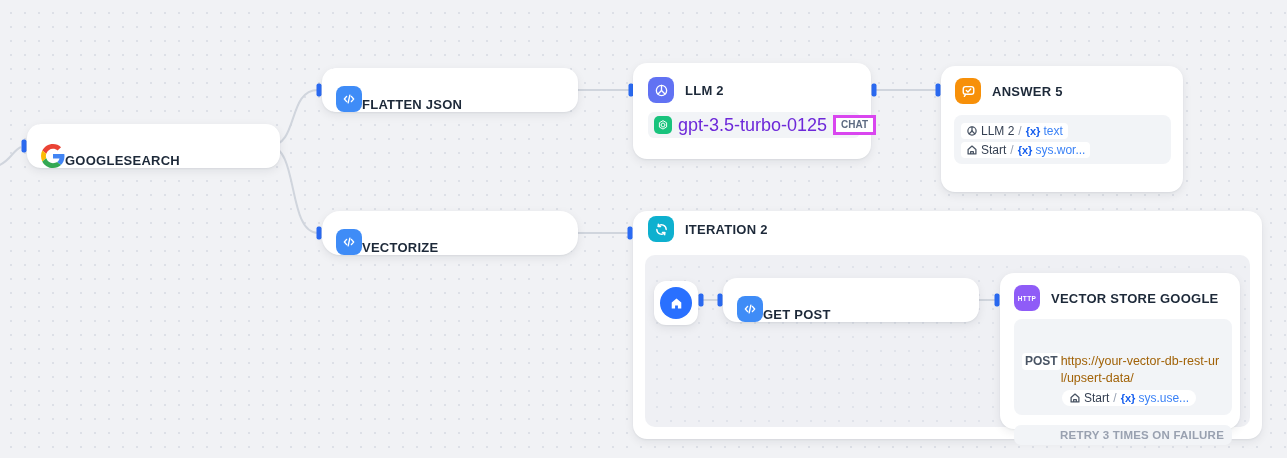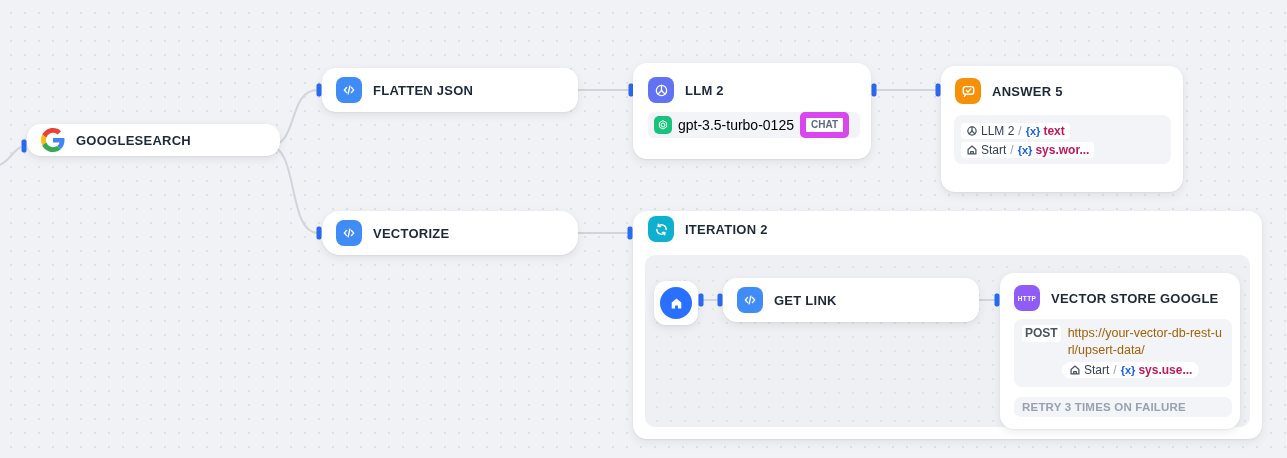--- a/index.html
+++ b/index.html
@@ -8,81 +8,81 @@
     position:relative;width:1287px;height:458px;overflow:hidden;
     background-color:#f1f2f5;
     background-image:radial-gradient(#dde0e7 1.1px,transparent 1.2px);
     background-size:14px 14px;background-position:4px 6px;
   }
   #edge-layer{position:absolute;left:0;top:0;z-index:4;}
   .node{
     position:absolute;background:#fff;border-radius:14px;z-index:6;
     box-shadow:0 1px 2px rgba(16,24,40,.05),0 3px 10px rgba(16,24,40,.08);
   }
-  .node-simple{display:flex;align-items:center;gap:11px;padding-left:14px;}
+  .node-simple{display:flex;align-items:flex-end;padding-left:14px;}
   .node-header{display:flex;align-items:center;gap:11px;padding:0 14px;}
   .icon-sq{width:26px;height:26px;border-radius:8px;display:flex;align-items:center;justify-content:center;flex:none;}
   .icon-blue{background:#3f8cf7;}
   .icon-indigo{background:#6172f3;}
   .icon-orange{background:#f79009;}
   .icon-teal{background:#0eb0cf;}
   .icon-purple{background:#8f5cf7;}
   .node-title{font-size:13px;font-weight:700;color:#1d2939;letter-spacing:.25px;white-space:nowrap;}
   
   #node-llm2{padding-top:14px;}
   #node-llm2 .node-header{padding:0 14px 0 15px;}
   .model-row{
     margin:9px 11px 0 15px;height:26px;background:#f2f4f7;border-radius:6px;
     display:flex;align-items:center;gap:6px;padding:0 6px;
   }
   .openai-sq{width:18px;height:18px;border-radius:5px;background:#19c37d;display:flex;align-items:center;justify-content:center;flex:none;}
-  .model-name{font-size:14px;color:#000000;white-space:nowrap;}
+  .model-name{font-size:18px;color:#6d28d9;white-space:nowrap;}
   .mode-badge{
-    font-size:10px;font-weight:600;color:#5d6b82;background:#fff;border:6px solid #d946ef;
-    border-radius:5px;padding:1px 5px;line-height:12px;white-space:nowrap;
+    font-size:10px;font-weight:600;color:#5d6b82;background:#fff;border:3px solid #d946ef;
+    border-radius:0;padding:1px 5px;line-height:12px;white-space:nowrap;
   }
   
   #node-answer5{padding-top:12px;}
   .var-panel{margin:11px 12px 0 13px;background:#f2f4f7;border-radius:8px;padding:5px 7px 6px;}
   .panel-label{font-size:10px;font-weight:600;color:#676f83;letter-spacing:.4px;line-height:12px;}
   .var-row{
     margin-top:3px;background:#fff;border-radius:4px;height:16px;
     display:inline-flex;align-items:center;gap:3px;padding:0 5px;font-size:12px;min-width:0;
   }
   .var-rows{display:flex;flex-direction:column;align-items:flex-start;}
   .var-src{color:#354052;font-weight:500;white-space:nowrap;}
   .var-sep{color:#98a2b3;margin:0 1px;}
   .var-x{color:#155eef;font-weight:700;font-size:11px;}
-  .var-name{color:#be185d;font-weight:700;white-space:nowrap;}
+  .var-name{color:#3b82f6;font-weight:400;white-space:nowrap;}
   
   #node-iteration2{z-index:2;}
   #node-iteration2 .node-header{height:36px;padding-left:15px;}
   .iteration-body{
     position:absolute;left:12px;right:12px;top:44px;bottom:12px;border-radius:10px;
     background-color:#eff0f4;
     background-image:radial-gradient(#e0e3ea 1.1px,transparent 1.2px);
     background-size:14px 14px;background-position:5px 5px;
   }
   
   #node-iter-start{width:44px;height:44px;border-radius:12px;display:flex;align-items:center;justify-content:center;}
   .home-circle{width:32px;height:32px;border-radius:50%;background:#2970ff;display:flex;align-items:center;justify-content:center;}
   
   #node-vstore{padding-top:12px;}
   .http-label{font-size:6.5px;font-weight:700;color:#fff;letter-spacing:.4px;}
   .http-panel{margin:8px 8px 0 14px;background:#f2f4f7;border-radius:8px;padding:6px 8px 7px;}
-  .http-row{display:flex;align-items:flex-start;gap:7px;}
+  .http-row{display:flex;align-items:flex-start;margin-top:28px;}
   .method-badge{background:#fff;border-radius:4px;padding:0 3px;font-size:12px;font-weight:600;color:#495464;line-height:17px;flex:none;}
   .url-text{font-size:12.5px;color:#a16207;line-height:1.35;word-break:break-all;}
   .start-pill{
     display:inline-flex;align-items:center;gap:3px;background:#fff;border-radius:10px;
     padding:1px 7px;margin:3px 0 0 40px;font-size:12px;
   }
   .retry-bar{
     margin:10px 8px 0 14px;background:#f2f4f7;border-radius:7px;padding:2px 8px;
-    font-size:11.5px;font-weight:700;color:#99a1b0;letter-spacing:.2px;line-height:16px;white-space:nowrap;
+    font-size:11.5px;font-weight:700;color:#99a1b0;letter-spacing:.2px;line-height:16px;white-space:nowrap;text-align:right;
   }
   .mini-icon{display:inline-flex;flex:none;}
 </style>
 </head>
 <body>
 
 <div id="canvas">
 
   <div class="node" id="node-iteration2" style="left:633px;top:211px;width:629px;height:228px;">
     <div class="node-header">
@@ -121,21 +121,21 @@
       <rect x="316.5" y="226.5" width="5" height="13" rx="2"></rect>
       <rect x="564.5" y="226.5" width="5" height="13" rx="2"></rect>
       <rect x="627.5" y="226.5" width="5" height="13" rx="2"></rect>
       <rect x="698.5" y="293.5" width="5" height="13" rx="2"></rect>
       <rect x="717.5" y="293.5" width="5" height="13" rx="2"></rect>
       <rect x="965.5" y="293.5" width="5" height="13" rx="2"></rect>
       <rect x="994.5" y="293.5" width="5" height="13" rx="2"></rect>
     </g>
   </svg>
 
-  <div class="node node-simple" style="left:27px;top:124px;width:239px;height:32px;">
+  <div class="node node-simple" style="left:27px;top:124px;width:239px;height:44px;">
     <span class="mini-icon">
       <svg viewBox="0 0 48 48" width="24" height="24">
         <path fill="#EA4335" d="M24 9.5c3.54 0 6.71 1.22 9.21 3.6l6.85-6.85C35.9 2.38 30.47 0 24 0 14.62 0 6.51 5.38 2.56 13.22l7.98 6.19C12.43 13.72 17.74 9.5 24 9.5z"></path>
         <path fill="#4285F4" d="M46.98 24.55c0-1.57-.15-3.09-.38-4.55H24v9.02h12.94c-.58 2.96-2.26 5.48-4.78 7.18l7.73 6c4.51-4.18 7.09-10.36 7.09-17.65z"></path>
         <path fill="#FBBC05" d="M10.53 28.59c-.48-1.45-.76-2.99-.76-4.59s.27-3.14.76-4.59l-7.98-6.19C.92 16.46 0 20.12 0 24c0 3.88.92 7.54 2.56 10.78l7.97-6.19z"></path>
         <path fill="#34A853" d="M24 48c6.48 0 11.93-2.13 15.89-5.81l-7.73-6c-2.15 1.45-4.92 2.3-8.16 2.3-6.26 0-11.57-4.22-13.47-9.91l-7.98 6.19C6.51 42.62 14.62 48 24 48z"></path>
       </svg>
     </span>
     <span class="node-title">GOOGLESEARCH</span>
   </div>
@@ -238,21 +238,21 @@
   </div>
 
   <div class="node node-simple" style="left:723px;top:278px;width:242px;height:44px;">
     <span class="icon-sq icon-blue">
       <svg viewBox="0 0 16 16" width="14" height="14" fill="none" stroke="#fff" stroke-width="1.6" stroke-linecap="round" stroke-linejoin="round">
         <path d="M5.3 5 2.7 8l2.6 3"></path>
           <path d="M10.7 5 13.3 8l-2.6 3"></path>
           <path d="M9 3.6 7 12.4"></path>
       </svg>
     </span>
-    <span class="node-title">GET LINK</span>
+    <span class="node-title">GET POST</span>
   </div>
 
   <div class="node" id="node-vstore" style="left:1000px;top:273px;width:240px;height:144px;">
     <div class="node-header">
       <span class="icon-sq icon-purple">
         <span class="http-label">HTTP</span>
       </span>
       <span class="node-title">VECTOR STORE GOOGLE</span>
     </div>
     <div class="http-panel">

